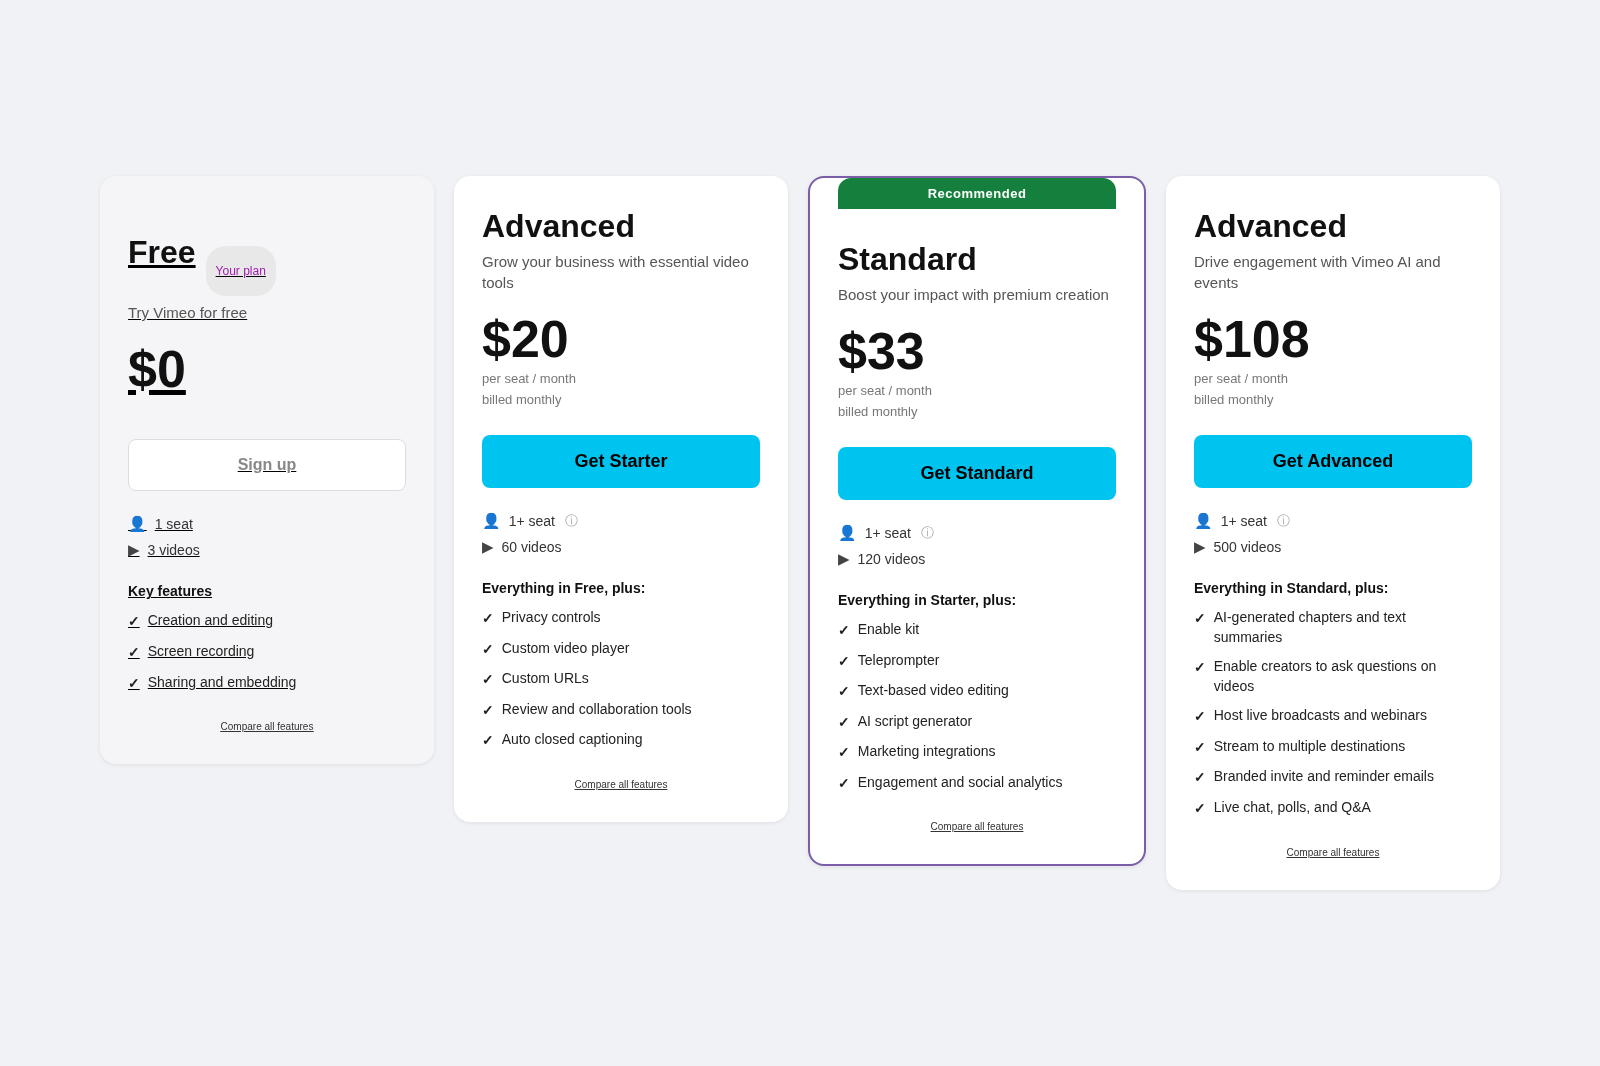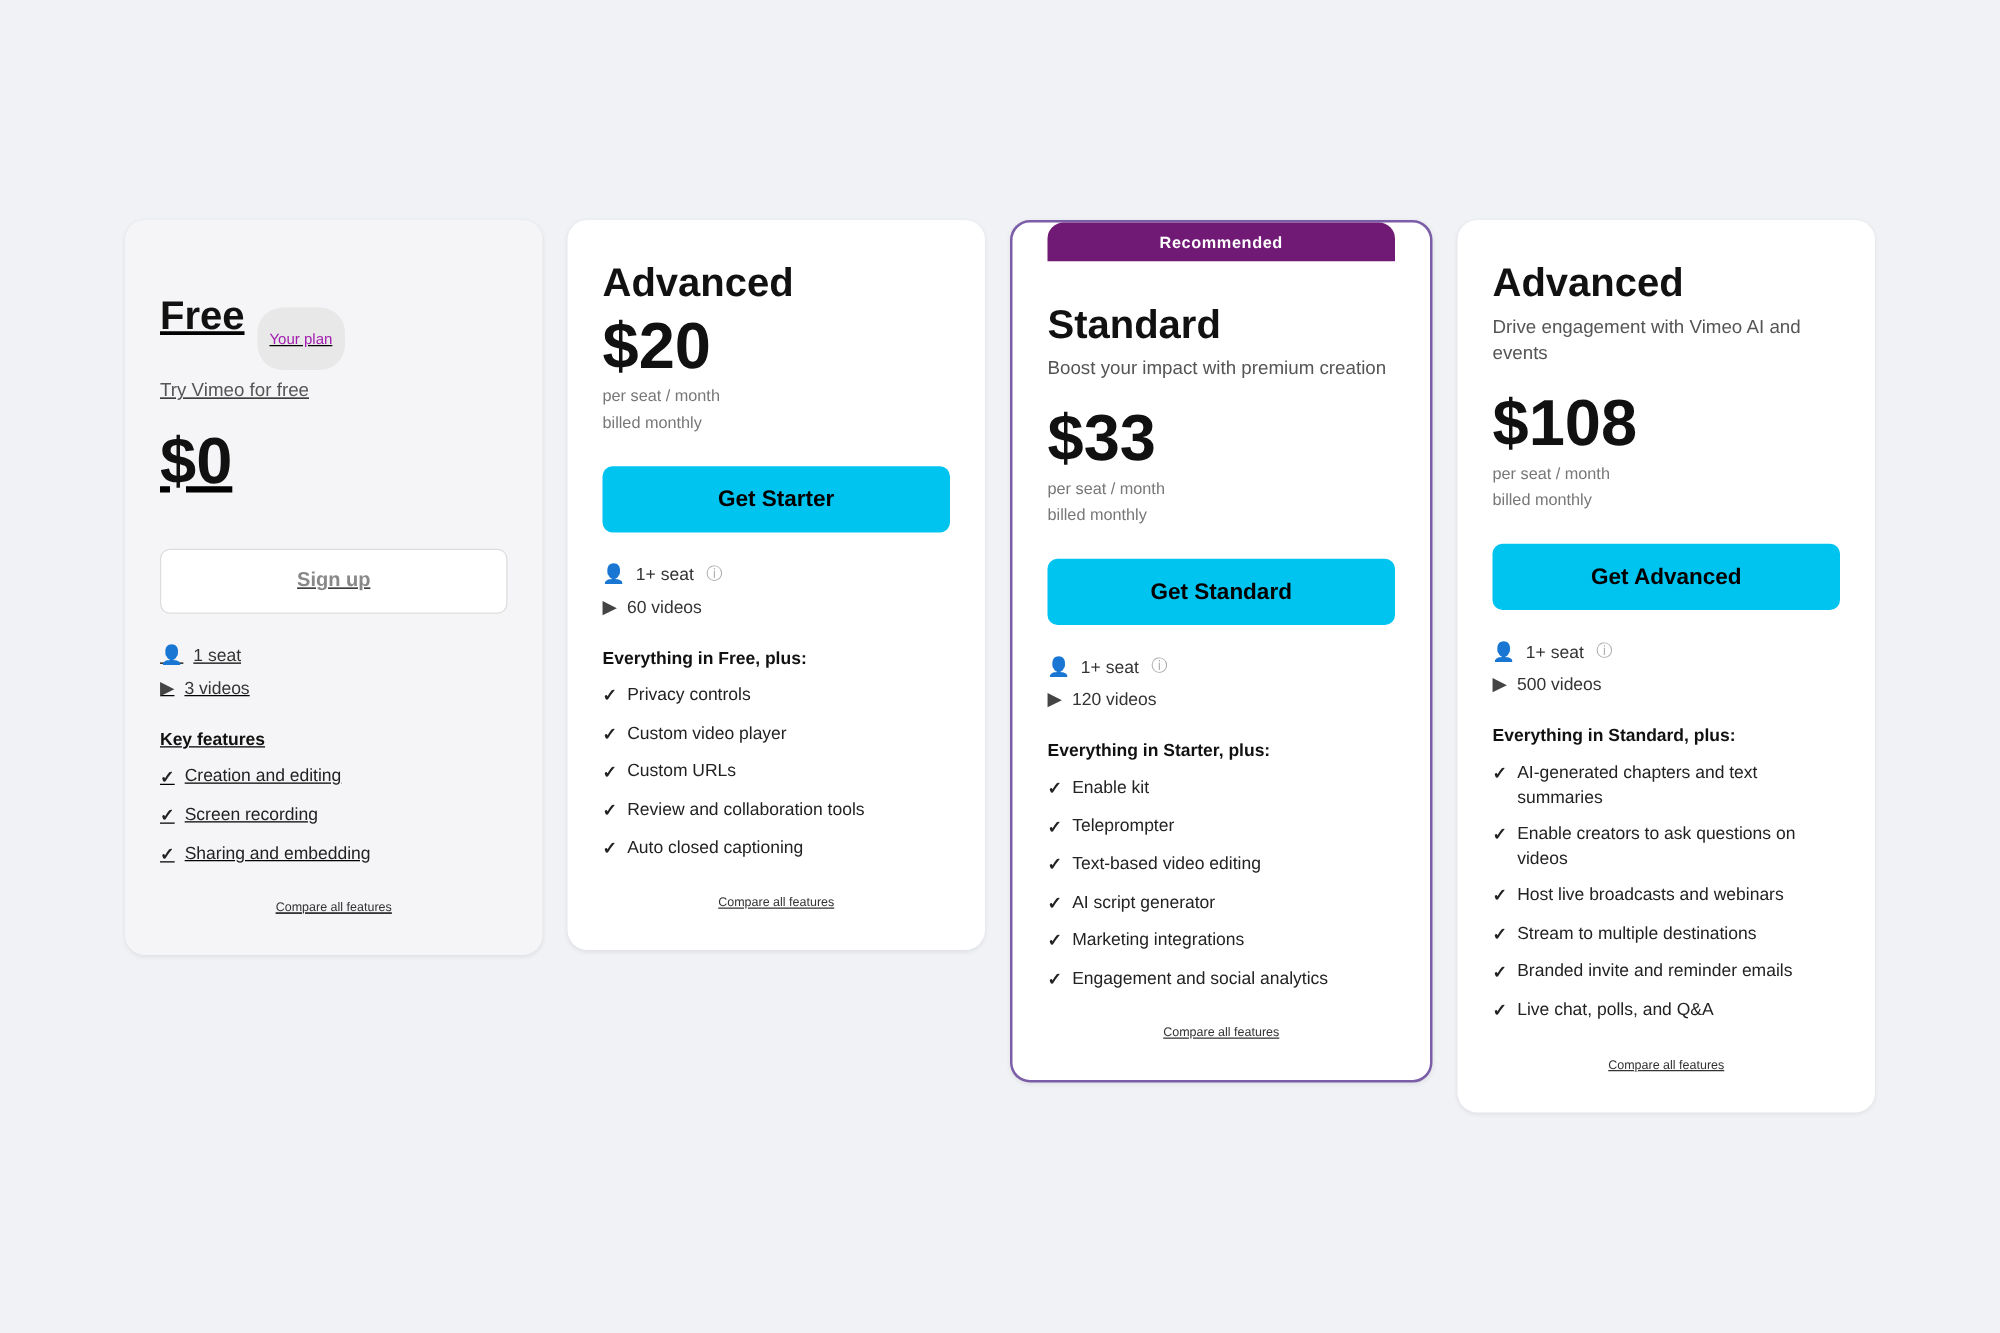--- a/index.html
+++ b/index.html
@@ -28,21 +28,21 @@
       display: flex;
       flex-direction: column;
       box-shadow: 0 1px 4px rgba(0,0,0,0.08);
     }
     .plan-card.recommended {
       border: 2.5px solid #7b5ea7;
       padding-top: 0;
       overflow: visible;
     }
     .recommended-badge {
-      background: #701a75;
+      background: #15803d;
       color: #fff;
       text-align: center;
       font-size: 13px;
       font-weight: 600;
       padding: 8px 15px;
       letter-spacing: 0.5px;
       border-radius: 13px 13px 0 0;
       margin-bottom: 32px;
     }
     .plan-name-row {
@@ -209,20 +209,21 @@
       <span>Sharing and embedding</span>
     </li>
       </ul>
       <a class="compare-link">Compare all features</a>
     </div>
     <div class="plan-card">
       <div class="plan-name-row">
     <span class="plan-name">Advanced</span>
 
   </div>
+      <div class="plan-tagline">Grow your business with essential video tools</div>
       <div class="plan-price">$20</div>
       <div class="price-details">per seat / month<br>billed monthly</div>
       <button class="cta-button cta-primary">Get Starter</button>
       <div class="plan-meta">
     <div class="meta-item">
       <span class="meta-icon">👤</span>
       <span>1+ seat</span>
       <span class="info-icon">ⓘ</span>
     </div>
     <div class="meta-item">

